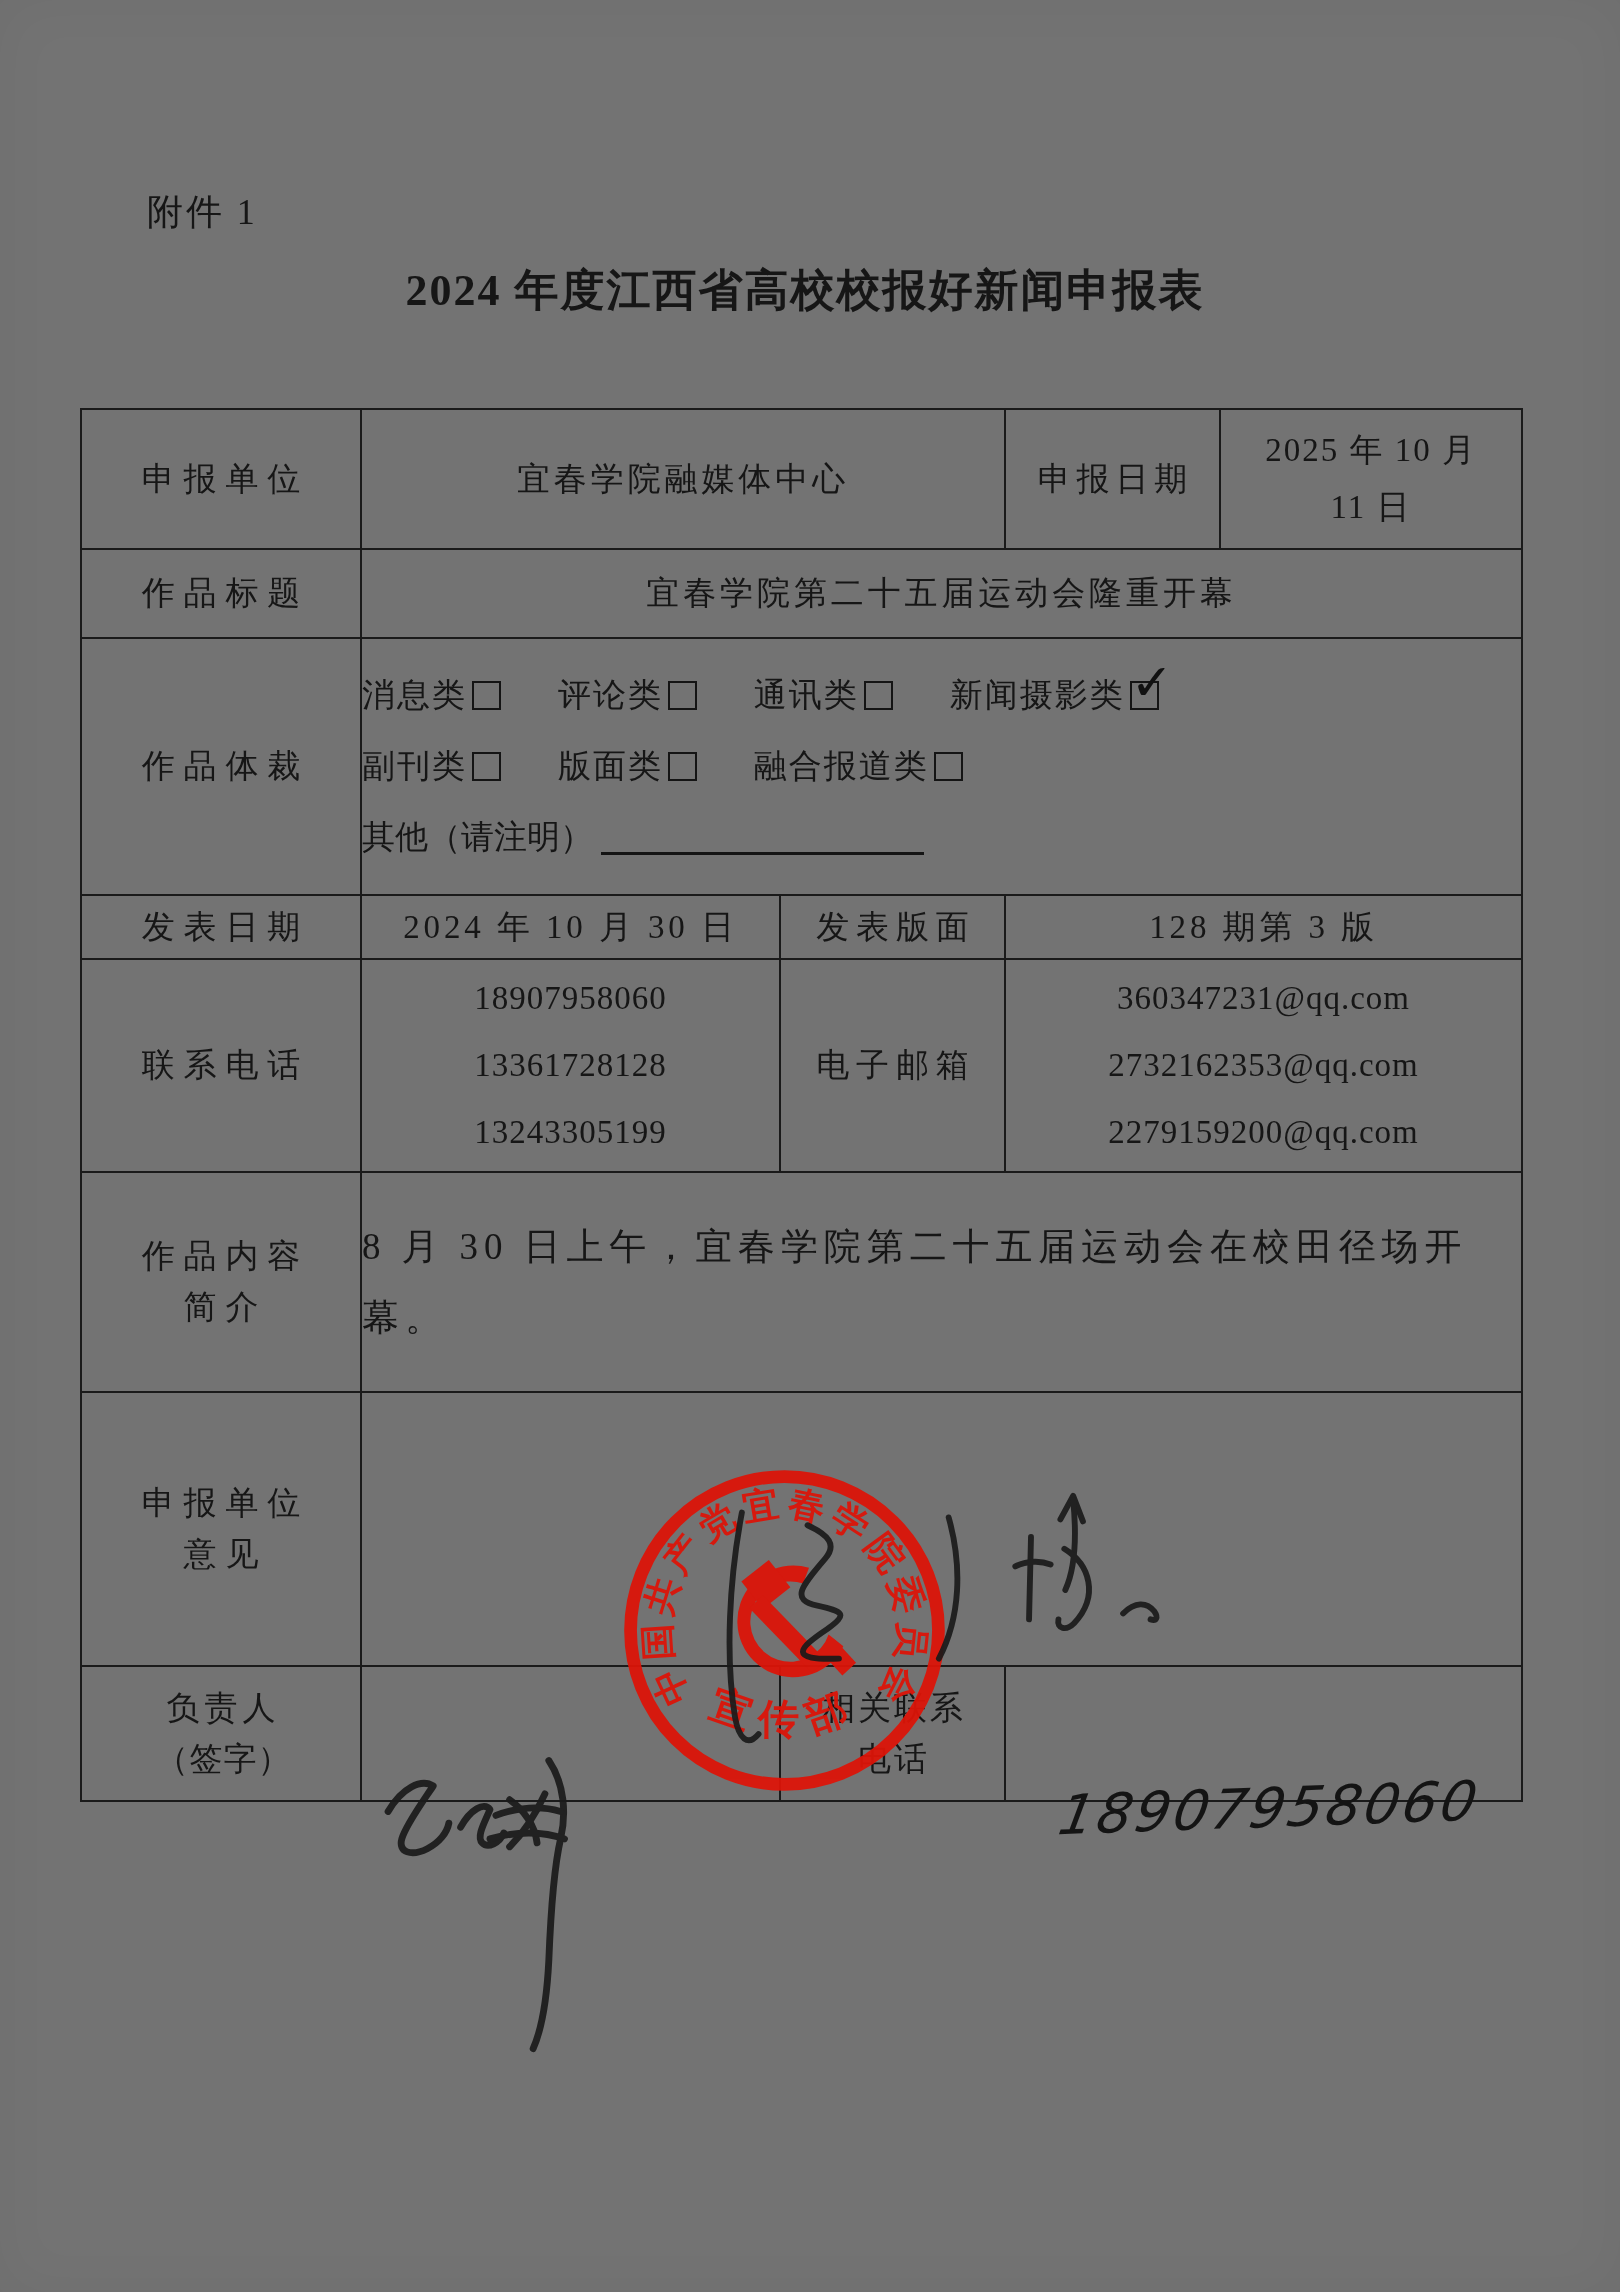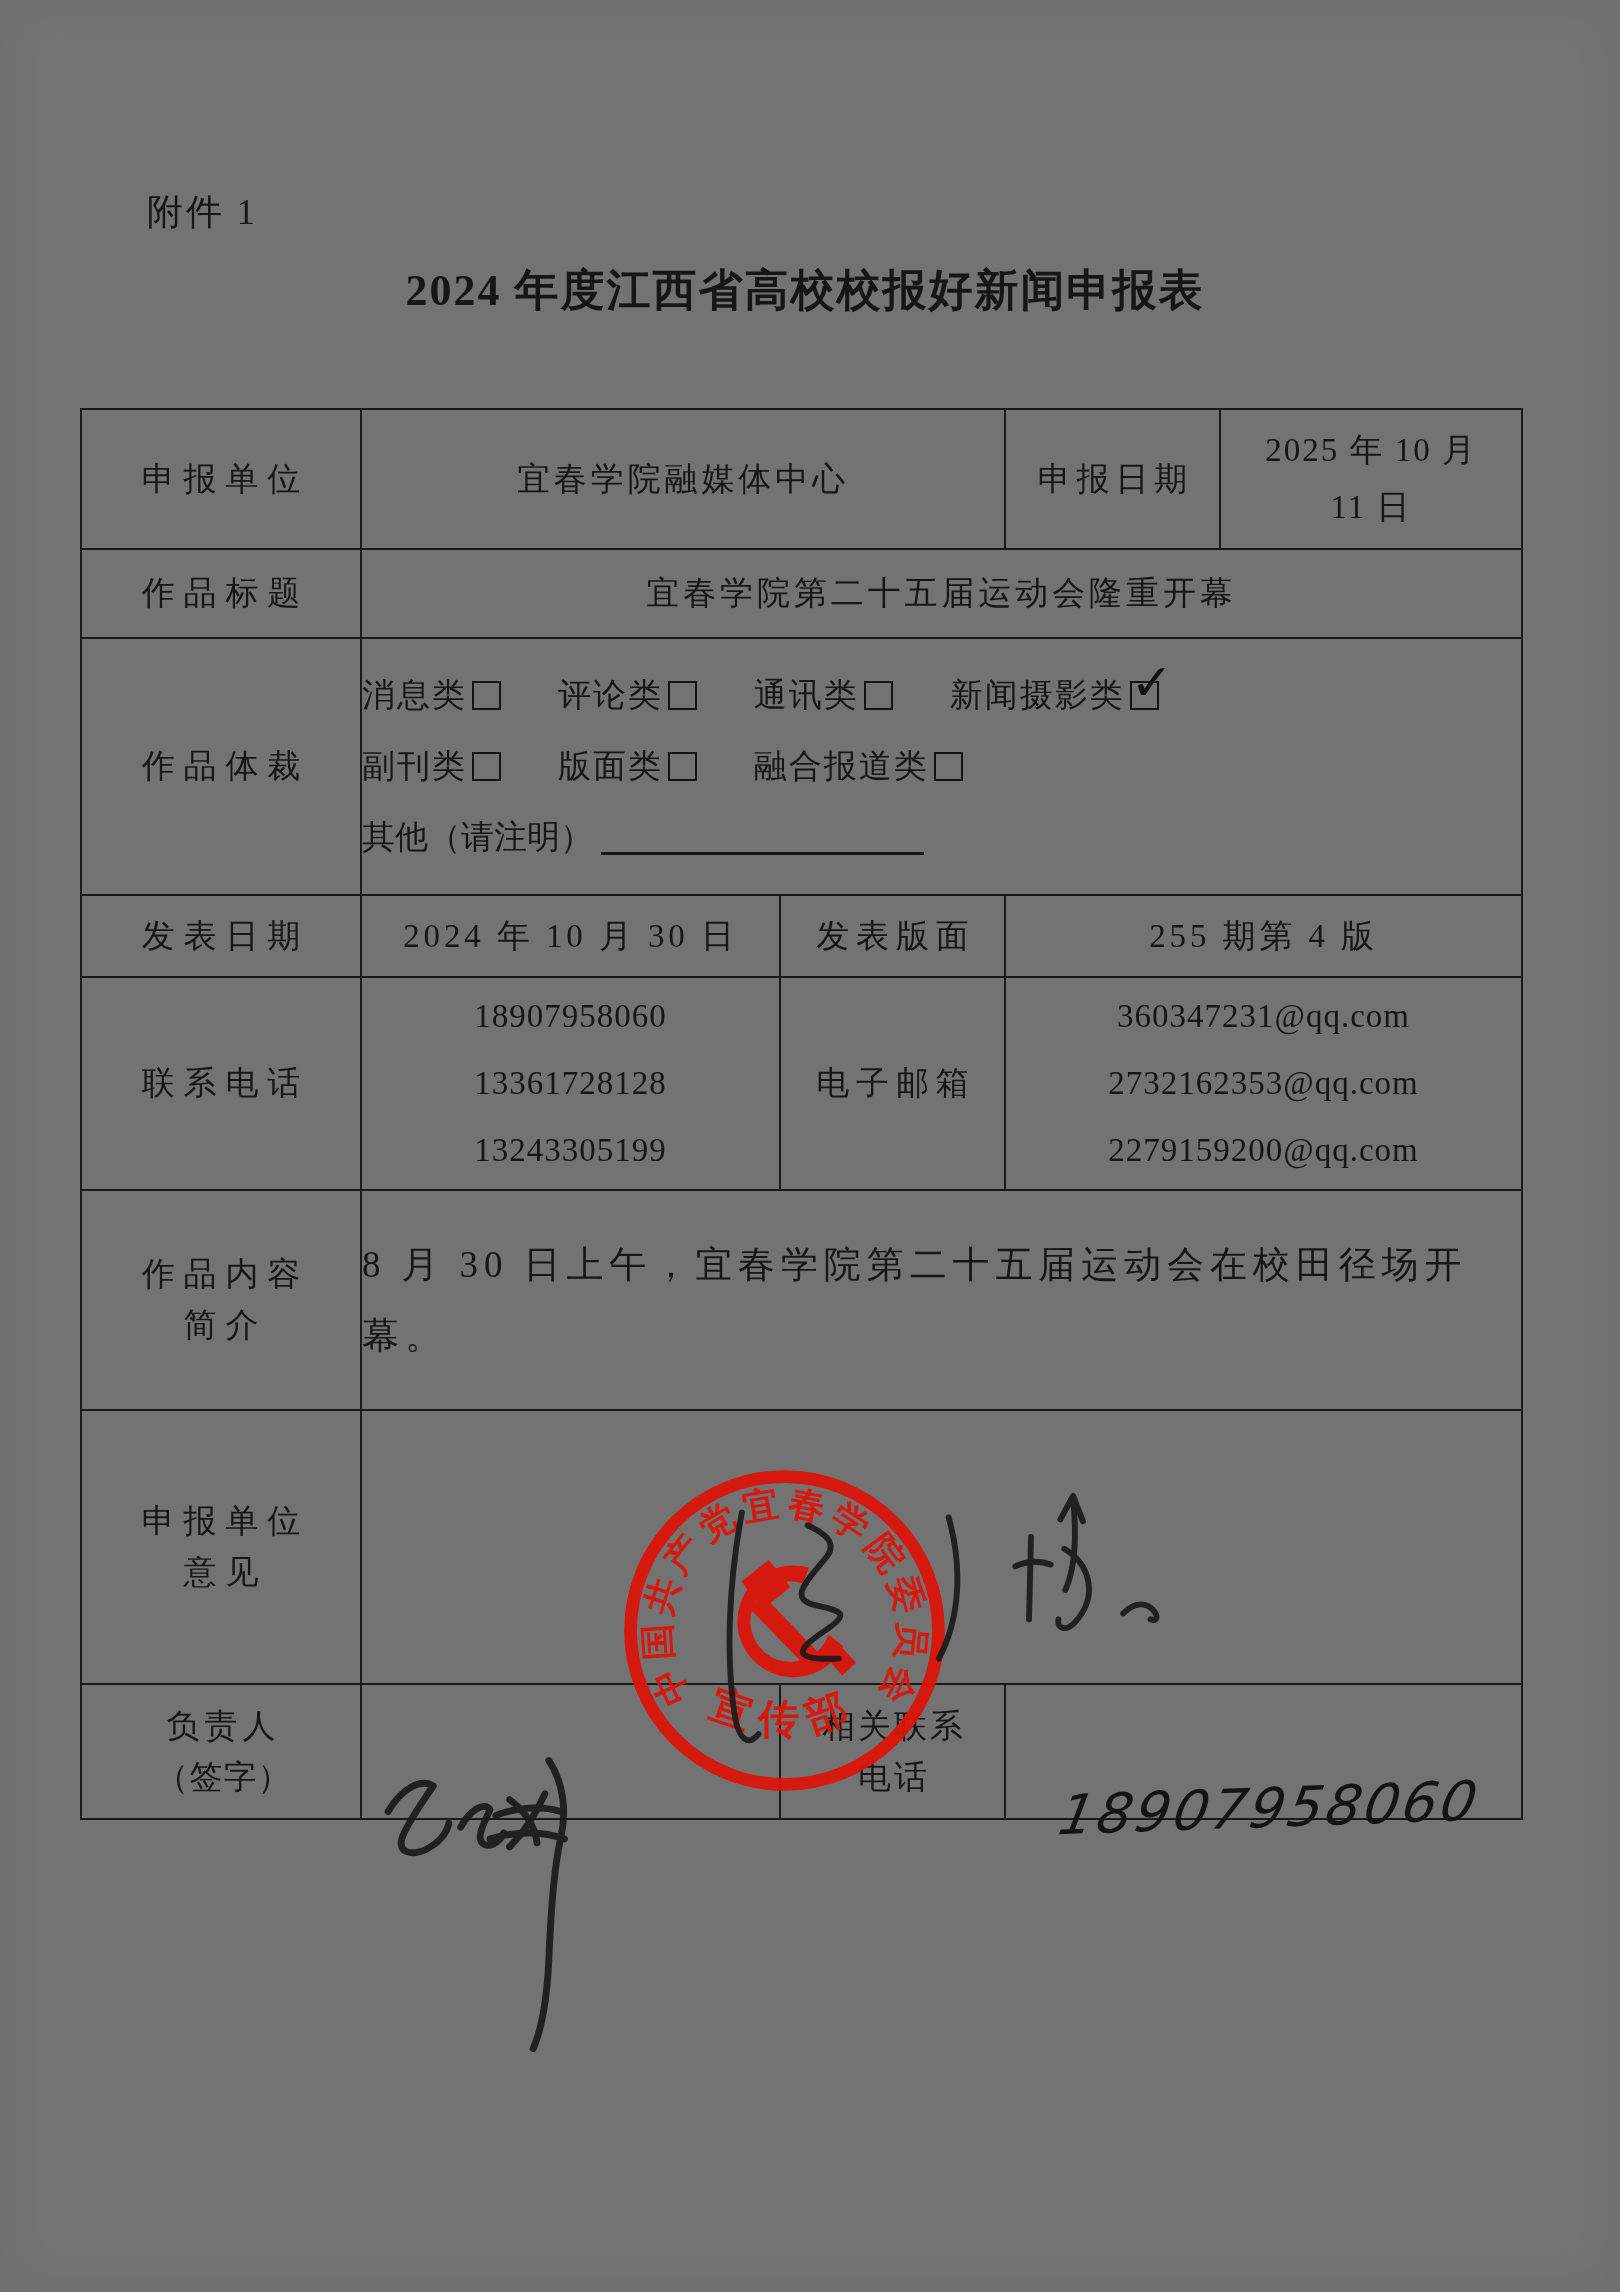--- a/index.html
+++ b/index.html
@@ -134,24 +134,24 @@
               </span>
         </div>
         <div class="genre-line">
           <span>其他（请注明）</span>
               <span class="blankline"></span>
         </div>
       </td>
     </tr>
 
     <tr>
-      <td class="lab" style="height:82px">发表日期</td>
+      <td class="lab" style="height:64px">发表日期</td>
       <td class="cen">2024 年 10 月 30 日</td>
       <td class="lab" style="letter-spacing:6.9px;text-indent:6.9px">发表版面</td>
-      <td class="cen" colspan="2">255 期第 4 版</td>
+      <td class="cen" colspan="2">128 期第 3 版</td>
     </tr>
 
 
     <tr>
       <td class="lab" style="height:213px">联系电话</td>
       <td>
         <div class="stack3">
           <div>18907958060</div>
           <div>13361728128</div>
           <div>13243305199</div>

